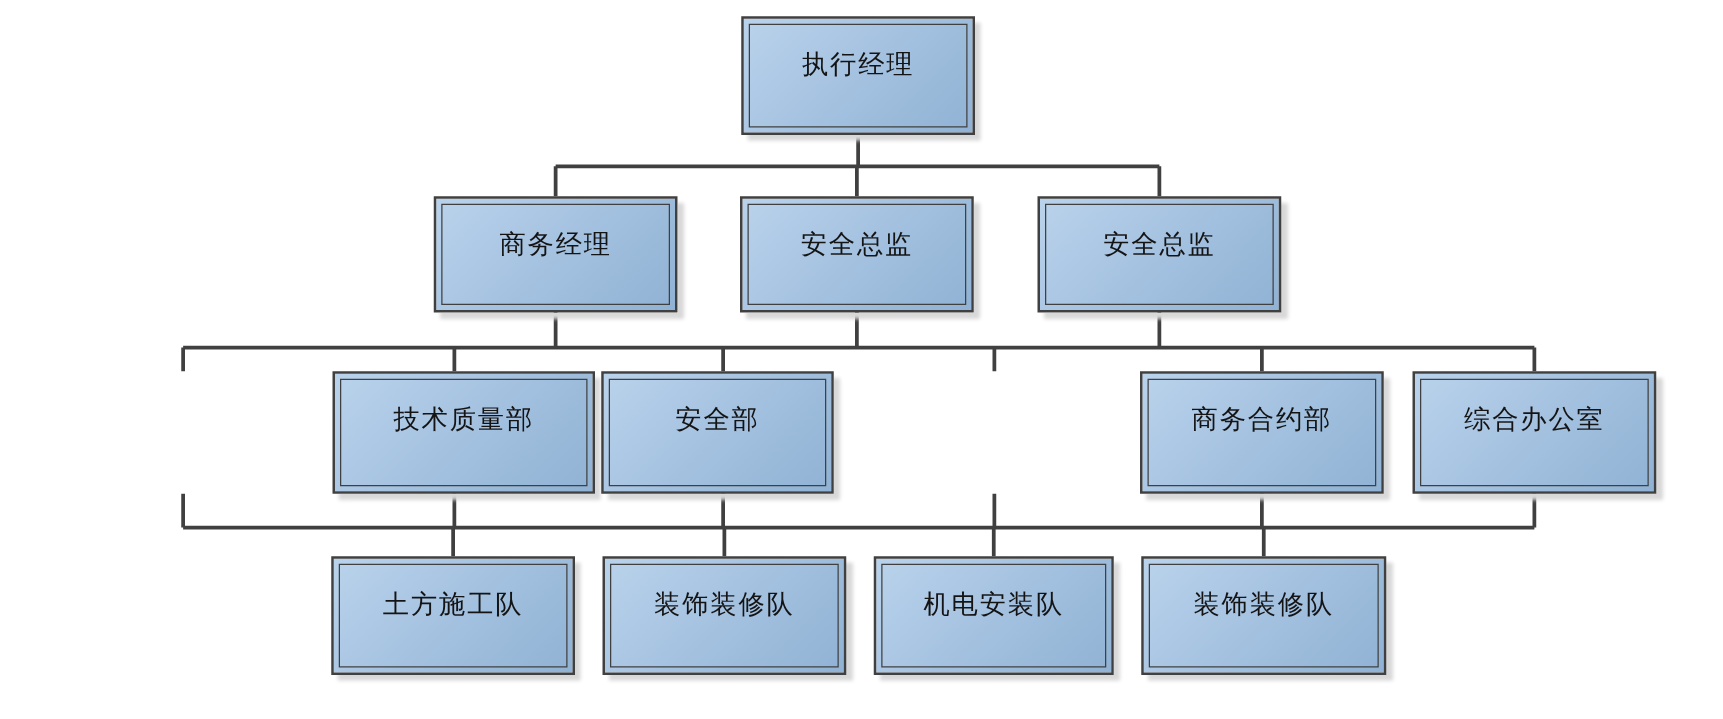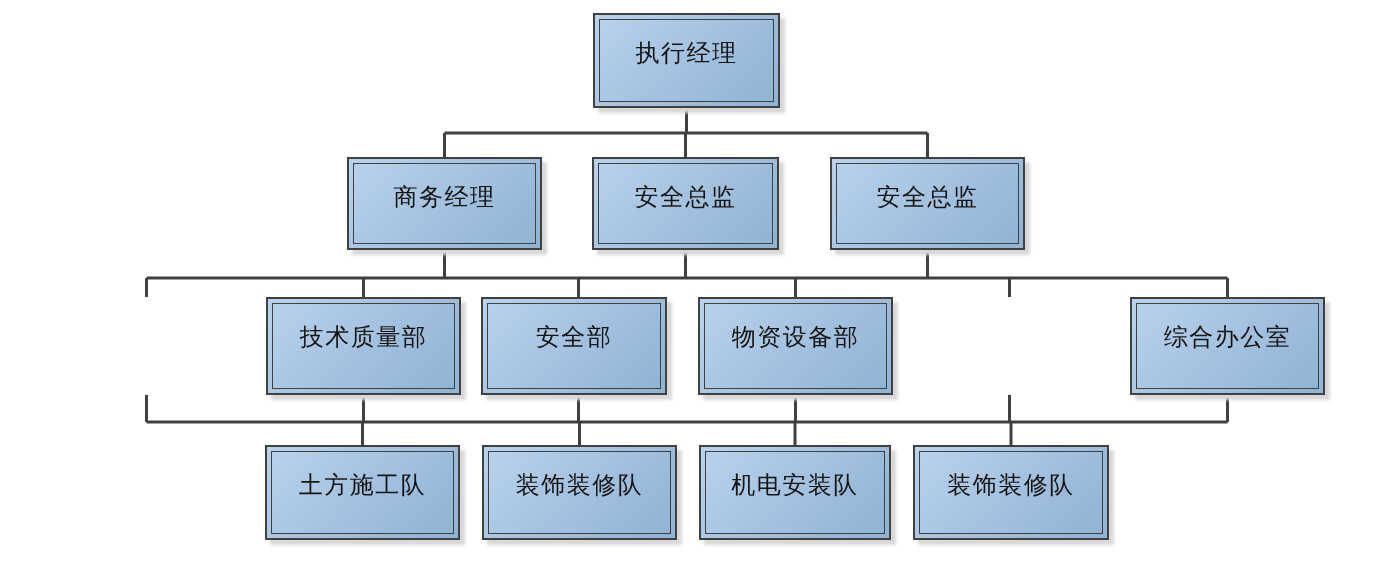--- a/index.html
+++ b/index.html
@@ -27,21 +27,21 @@
     position: absolute;
     left: 4px; top: 4px; right: 4px; bottom: 4px;
     border: 1px solid var(--border-col, #404040);
     display: flex;
     justify-content: center;
     align-items: flex-start;
     padding-top: 19px;
     box-sizing: border-box;
   }
   .node-label {
-    font-size: 24px;
+    font-size: 21px;
     letter-spacing: 1.5px;
     color: var(--text-col, #141414);
     white-space: nowrap;
     line-height: 1.2;
   }
 </style>
 </head>
 <body>
 
 <div id="canvas" style="--fill-light: #bad3ec; --fill-mid: #a6c3e1; --fill-dark: #90b2d4; --border-col: #404040; --shadow-col: #d8d8d8; --text-col: #141414; background: rgb(255, 255, 255);">
@@ -64,33 +64,33 @@
     <div class="node" style="left: 592px; top: 157px; width: 187px; height: 93px;">
       <div class="node-inner">
         <span class="node-label">安全总监</span>
       </div>
     </div>
     <div class="node" style="left: 830px; top: 157px; width: 195px; height: 93px;">
       <div class="node-inner">
         <span class="node-label">安全总监</span>
       </div>
     </div>
-    <div class="node" style="left: 266px; top: 297px; width: 195px; height: 98px;">
+    <div class="node" style="left: 266px; top: 297px; width: 210px; height: 98px;">
       <div class="node-inner">
         <span class="node-label">技术质量部</span>
       </div>
     </div>
     <div class="node" style="left: 481px; top: 297px; width: 186px; height: 98px;">
       <div class="node-inner">
         <span class="node-label">安全部</span>
       </div>
     </div>
-    <div class="node" style="left: 698px; top: 297px; width: 195px; height: 98px;">
+    <div class="node" style="left: 912px; top: 297px; width: 195px; height: 98px;">
       <div class="node-inner">
-        <span class="node-label">物资设备部</span>
+        <span class="node-label">商务合约部</span>
       </div>
     </div>
     <div class="node" style="left: 1130px; top: 297px; width: 195px; height: 98px;">
       <div class="node-inner">
         <span class="node-label">综合办公室</span>
       </div>
     </div>
     <div class="node" style="left: 265px; top: 445px; width: 195px; height: 95px;">
       <div class="node-inner">
         <span class="node-label">土方施工队</span>

